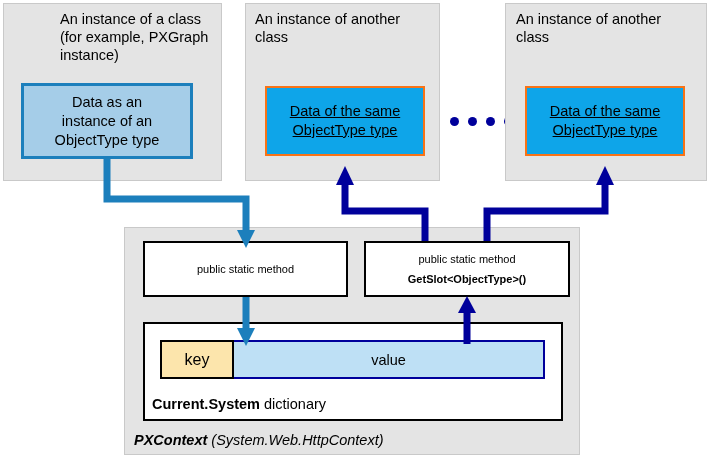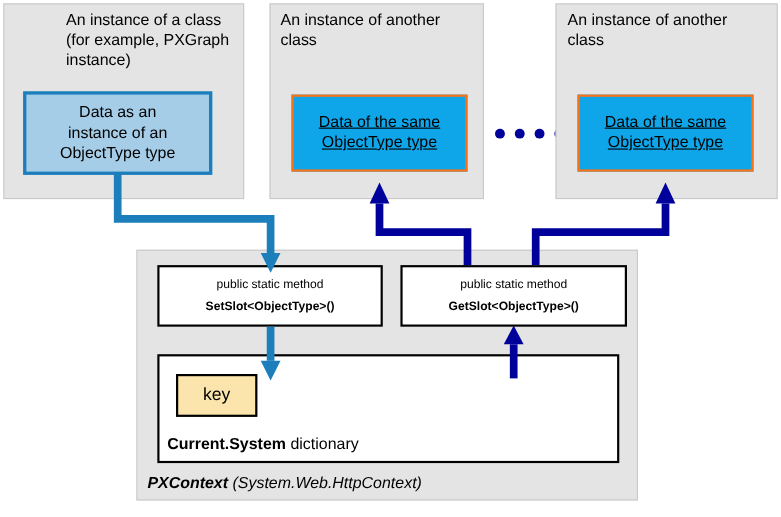--- a/index.html
+++ b/index.html
@@ -157,32 +157,32 @@
   <div class="panel" style="left:505px; top:3px; width:202px; height:178px;"></div>
   <div class="panel-caption" style="left:516px; top:10px; width:190px;">An instance of another
 class</div>
   <div class="databox secondary" style="left:525px; top:86px; width:160px; height:70px;">Data of the same
 ObjectType type</div>
 
   <div class="panel" style="left:124px; top:227px; width:456px; height:228px;"></div>
 
   <div class="methodbox" style="left:143px; top:241px; width:205px; height:56px;">
     <span class="m-line1">public static method</span>
-    <span class="m-line2">SetSlot&lt;ObjectType&gt;()</span>
   </div>
 
   <div class="methodbox" style="left:364px; top:241px; width:206px; height:56px;">
     <span class="m-line1">public static method</span>
     <span class="m-line2">GetSlot&lt;ObjectType&gt;()</span>
   </div>
 
   <div class="dictbox" style="left:143px; top:322px; width:420px; height:99px;"></div>
 
   <div class="keycell" style="left:160px; top:340px; width:74px; height:39px;">key</div>
 
+  <div class="valuecell" style="left:232px; top:340px; width:313px; height:39px;">value</div>
 
   <div class="dict-label" style="left:152px; top:396px;">
     <b>Current.System</b><span> dictionary</span>
   </div>
 
   <div class="ctx-label" style="left:134px; top:432px;font-style:italic;">
     <b>PXContext</b><span> (System.Web.HttpContext)</span>
   </div>
 
   <svg class="overlay" viewBox="0 0 710 470">

